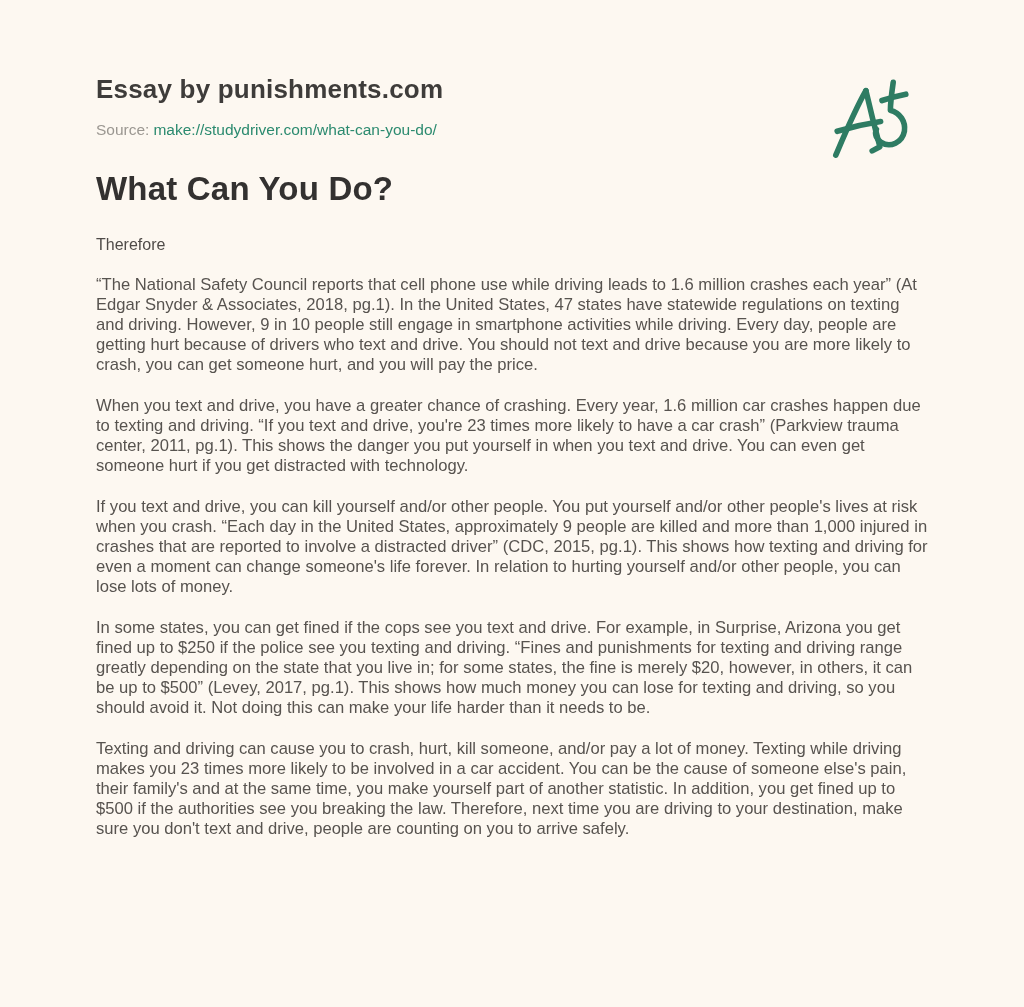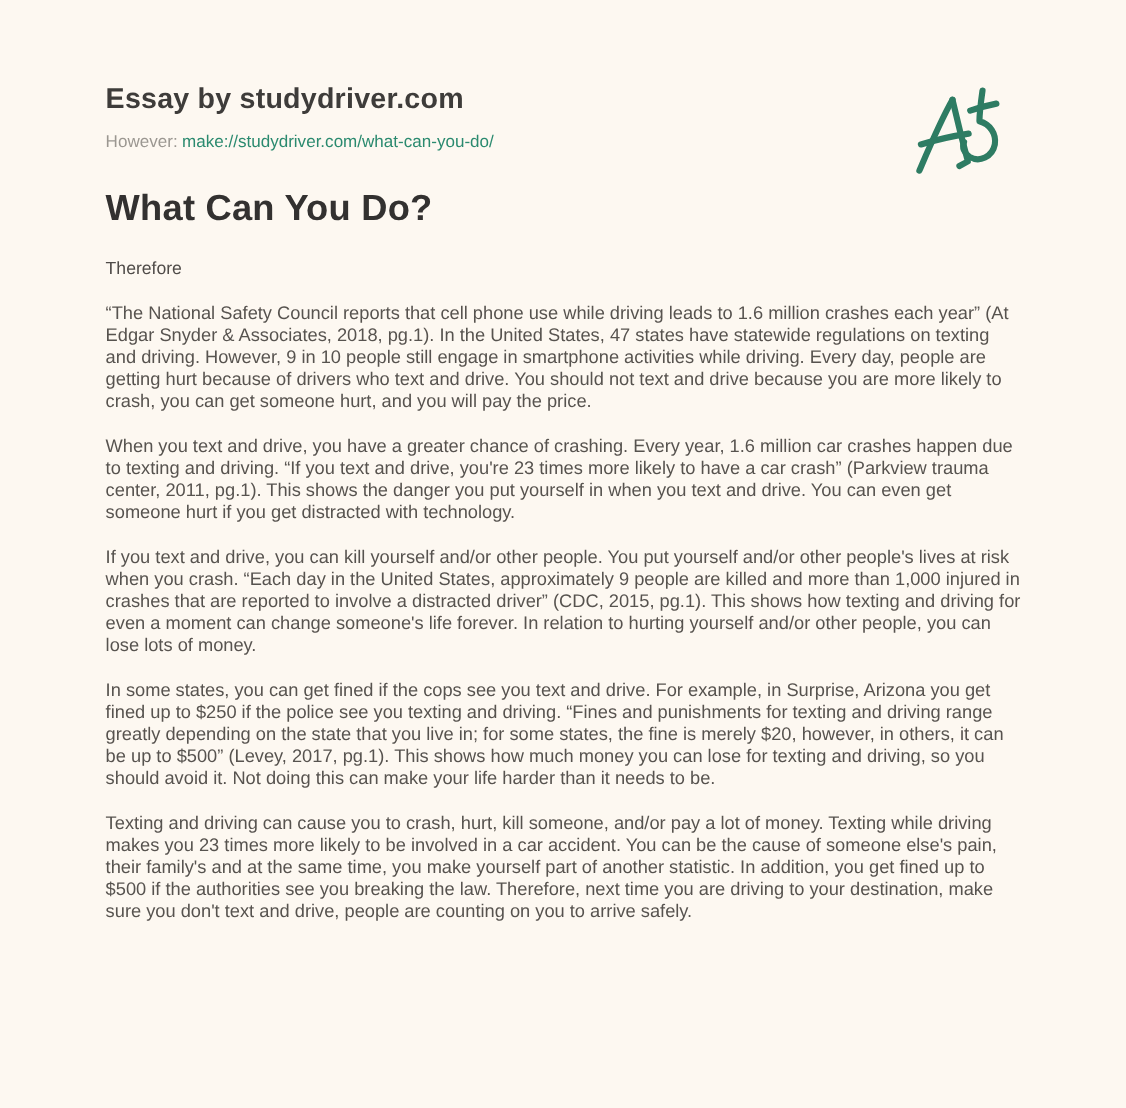--- a/index.html
+++ b/index.html
@@ -63,23 +63,23 @@
     line-height: 20px;
     color: #57534f;
   }
 </style>
 </head>
 <body>
 
 <div class="page">
 
   <header class="doc-header">
-    <h1>Essay by studydriver.com</h1>
+    <h1>Essay by punishments.com</h1>
     <div class="source-row">
-      <span class="source-label">However:</span><a class="source-link" href="#">make://studydriver.com/what-can-you-do/</a>
+      <span class="source-label">Source:</span><a class="source-link" href="#">make://studydriver.com/what-can-you-do/</a>
     </div>
     <div class="logo">
       <svg viewBox="0 0 120 130" fill="none" stroke="#2e7c63" stroke-linecap="round" stroke-linejoin="round">
 
         <path d="M14,118 C26,90 42,52 57,26" stroke-width="8"></path>
 
         <path d="M57,26 C63,52 70,80 77,106 L66,112" stroke-width="8"></path>
 
         <path d="M16,84 C36,78 58,73 78,70" stroke-width="8"></path>
 

